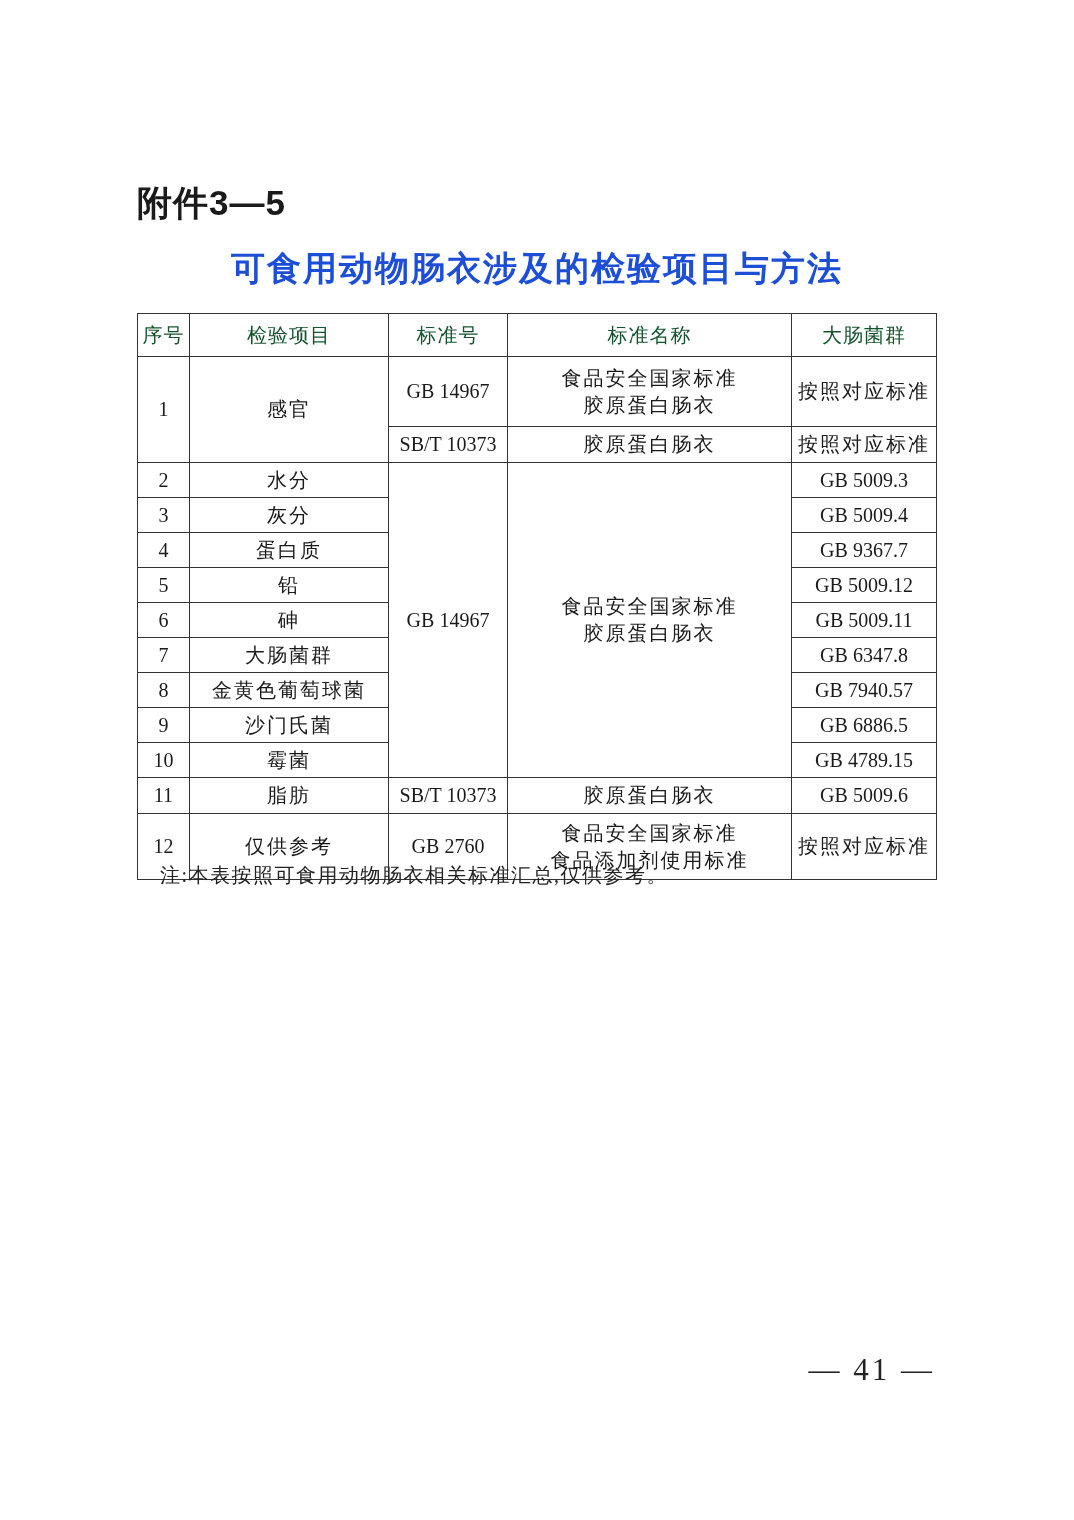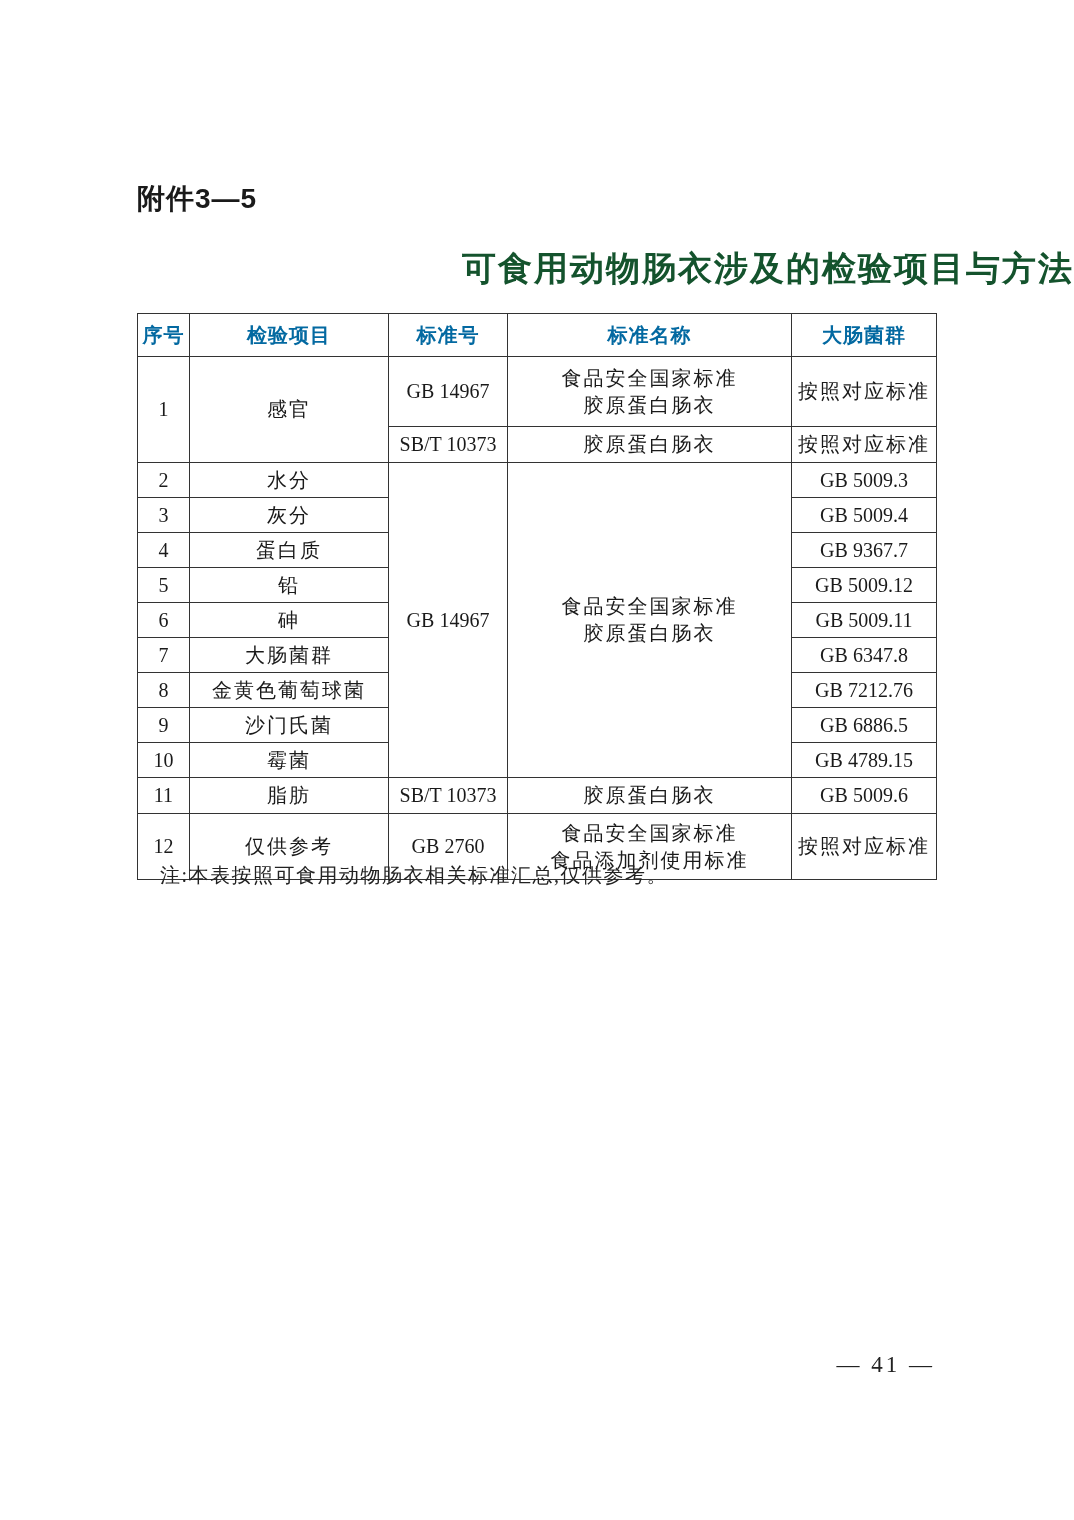--- a/index.html
+++ b/index.html
@@ -8,63 +8,63 @@
     background: #ffffff;
     font-family: "Liberation Serif", serif;
     color: #1a1a1a;
     position: relative;
   }
   .page { position: absolute; inset: 0; background: #ffffff; }
 
   .attachment-label {
     position: absolute; left: 137px; top: 180px;
     font-family: "Liberation Sans", sans-serif;
-    font-weight: 700; font-size: 28px; letter-spacing: 1px;
+    font-weight: 700; font-size: 35px; letter-spacing: 1px;
   }
   .doc-title {
     position: absolute; left: 0; top: 246px; width: 1074px;
-    text-align: right;
+    text-align: center;
     font-family: Liberation Sans, sans-serif;
     font-weight: 700; font-size: 34px; letter-spacing: 2px;
-    color: #14532d;
+    color: #1d4ed8;
   }
 
   table.std-table {
     position: absolute; left: 137px; top: 313px;
     width: 799px;
     border-collapse: collapse; table-layout: fixed;
   }
   .std-table th, .std-table td {
     border: 1px solid #333333;
     text-align: center; vertical-align: middle;
     padding: 2px 4px;
     font-size: 20px;
     white-space: pre-line;
     overflow: hidden;
   }
   .std-table thead th {
     font-family: "Liberation Sans", sans-serif;
-    font-weight: 700; font-size: 20px;
+    font-weight: 400; font-size: 20px;
     height: 38px; letter-spacing: 1px;
-    color: #0369a1;
+    color: #14532d;
   }
   .zh { letter-spacing: 2px; }
   tr.h-r1a  { height: 70px; }
   tr.h-sub  { height: 36px; }
   tr.h-std  { height: 35px; }
   tr.h-r12  { height: 66px; }
 
   .note {
     position: absolute; left: 160px; top: 862px;
     font-size: 20px; letter-spacing: 1.5px;
     color: #222222;
   }
   .page-number {
     position: absolute; right: 139px; top: 1352px;
-    font-size: 23px; letter-spacing: 3px;
+    font-size: 31px; letter-spacing: 3px;
     color: #222222;
   }
 </style>
 </head>
 <body>
 
 <div class="page">
 
   <div class="attachment-label">附件3—5</div>
 
@@ -130,21 +130,21 @@
         <td>GB 5009.11</td>
       </tr>
       <tr class="h-std">
         <td>7</td>
         <td class="zh">大肠菌群</td>
         <td>GB 6347.8</td>
       </tr>
       <tr class="h-std">
         <td>8</td>
         <td class="zh">金黄色葡萄球菌</td>
-        <td>GB 7212.76</td>
+        <td>GB 7940.57</td>
       </tr>
       <tr class="h-std">
         <td>9</td>
         <td class="zh">沙门氏菌</td>
         <td>GB 6886.5</td>
       </tr>
       <tr class="h-std">
         <td>10</td>
         <td class="zh">霉菌</td>
         <td>GB 4789.15</td>

